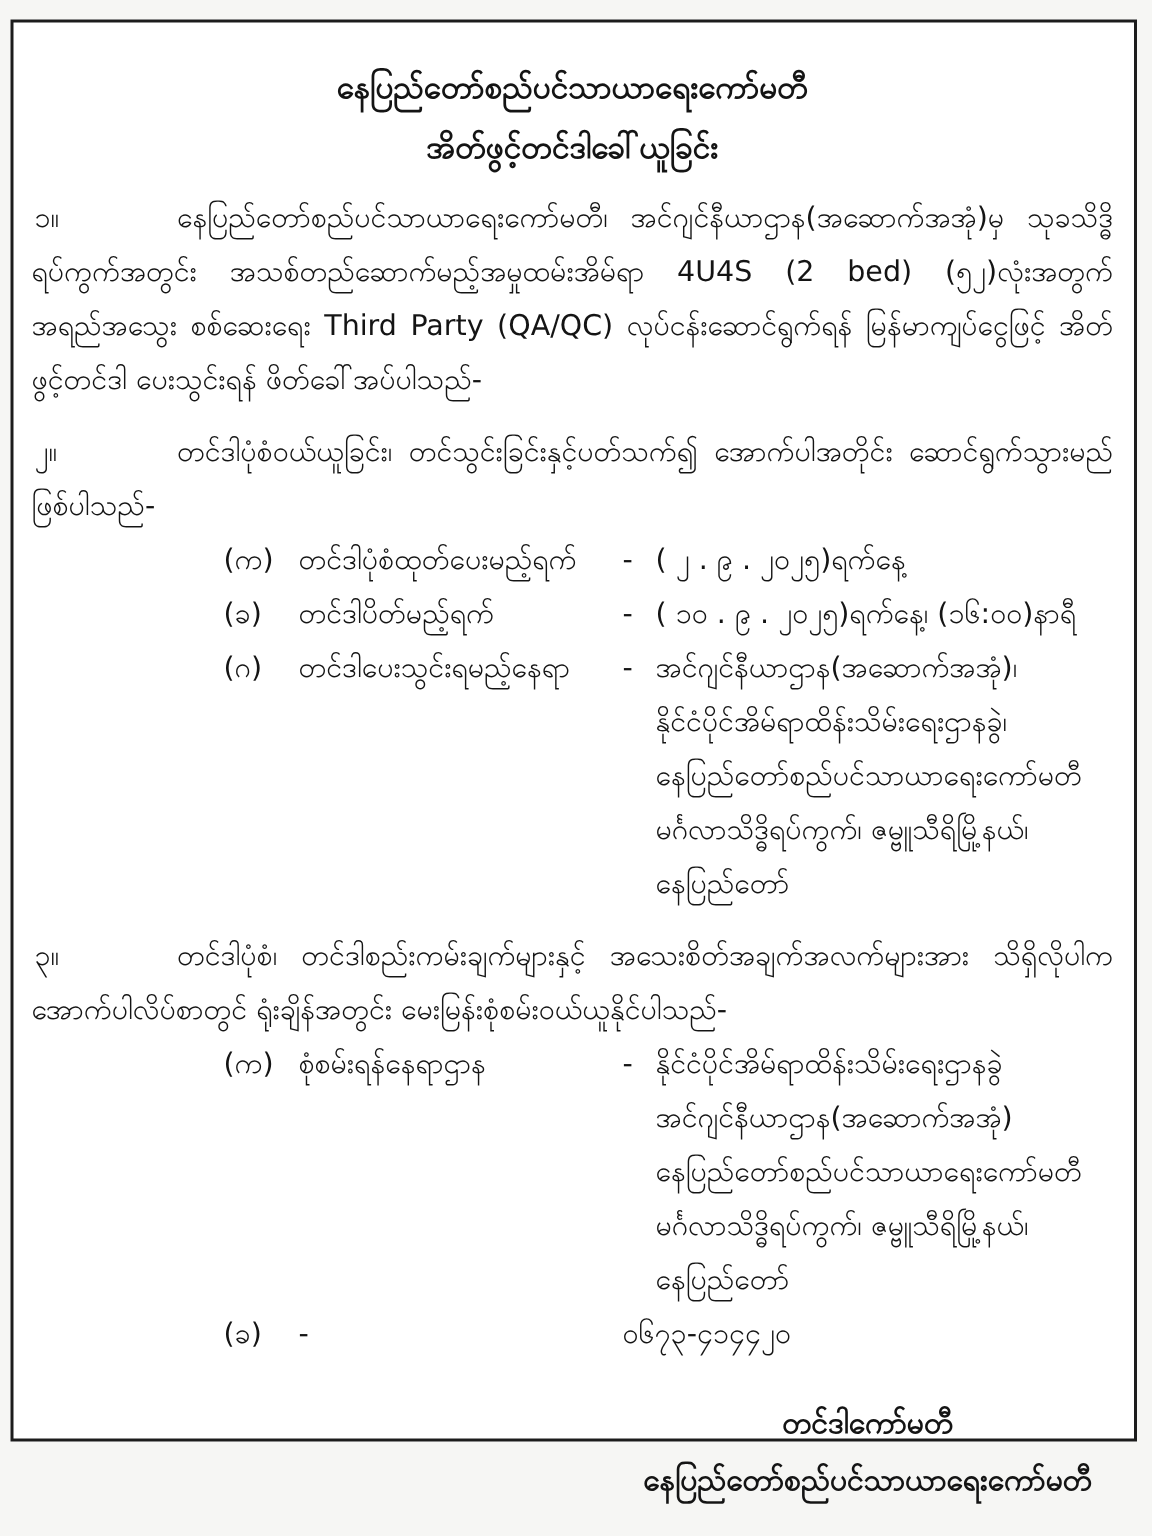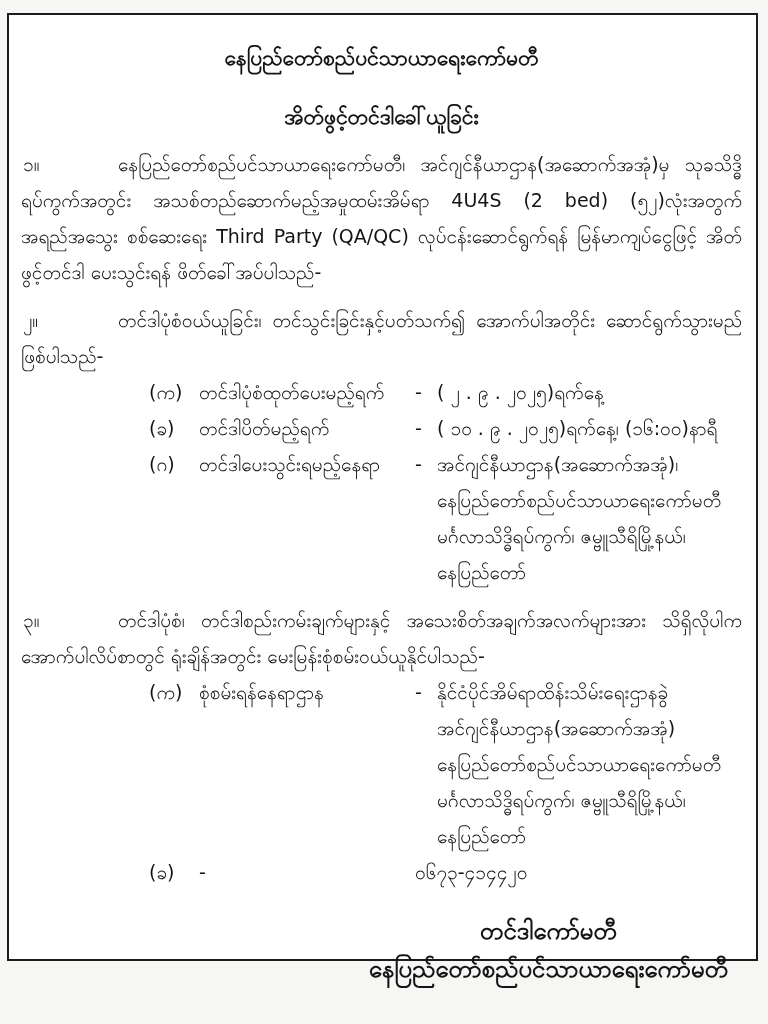--- a/index.html
+++ b/index.html
@@ -26,21 +26,21 @@
     border: 2px solid #1c1c1c;
     padding: 26px 14px 0 12px;
   }
   .title {
     text-align: center;
     font-weight: bold;
     font-size: 21px;
     line-height: 34px;
   }
   .title-doc {
-    margin-top: 25px;
+    margin-top: 6px;
   }
   .para {
     position: relative;
     margin-top: 12px;
     font-size: 19px;
     line-height: 36px;
     text-align: justify;
     text-indent: 97px;
   }
   .para .num {
@@ -64,21 +64,21 @@
   }
   .sig-wrap {
     display: flex;
     justify-content: flex-end;
     margin-top: 22px;
     padding-right: 14px;
   }
   .signature {
     text-align: center;
     font-weight: bold;
-    font-size: 24px;
+    font-size: 20px;
     line-height: 38px;
   }
 </style>
 </head>
 <body>
 
 <div class="page">
 
   <div class="title">နေပြည်တော်စည်ပင်သာယာရေးကော်မတီ</div>
   <div class="title title-doc">အိတ်ဖွင့်တင်ဒါခေါ်ယူခြင်း</div>
@@ -109,20 +109,21 @@
       <span class="value-lines">
         <div>( ၁၀ . ၉ . ၂၀၂၅)ရက်နေ့၊ (၁၆:၀၀)နာရီ</div>
       </span>
     </div>
     <div class="item">
       <span>(ဂ)</span>
       <span>တင်ဒါပေးသွင်းရမည့်နေရာ</span>
       <span>-</span>
       <span class="value-lines">
         <div>အင်ဂျင်နီယာဌာန(အဆောက်အအုံ)၊</div>
+        <div>နိုင်ငံပိုင်အိမ်ရာထိန်းသိမ်းရေးဌာနခွဲ၊</div>
         <div>နေပြည်တော်စည်ပင်သာယာရေးကော်မတီ</div>
         <div>မင်္ဂလာသိဒ္ဓိရပ်ကွက်၊ ဇမ္ဗူသီရိမြို့နယ်၊</div>
         <div>နေပြည်တော်</div>
       </span>
     </div>
   </div>
 
   <div class="para">
     <span class="num">၃။</span>
     <span>တင်ဒါပုံစံ၊ တင်ဒါစည်းကမ်းချက်များနှင့် အသေးစိတ်အချက်အလက်များအား သိရှိလိုပါက အောက်ပါလိပ်စာတွင် ရုံးချိန်အတွင်း မေးမြန်းစုံစမ်းဝယ်ယူနိုင်ပါသည်-</span>

